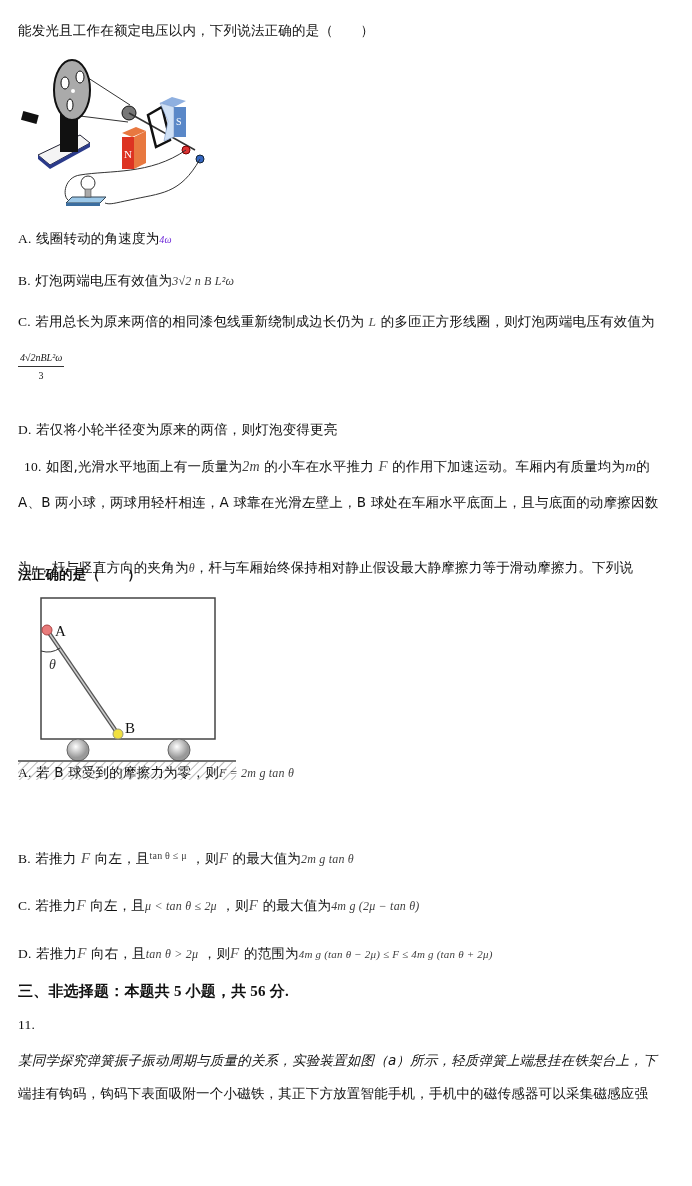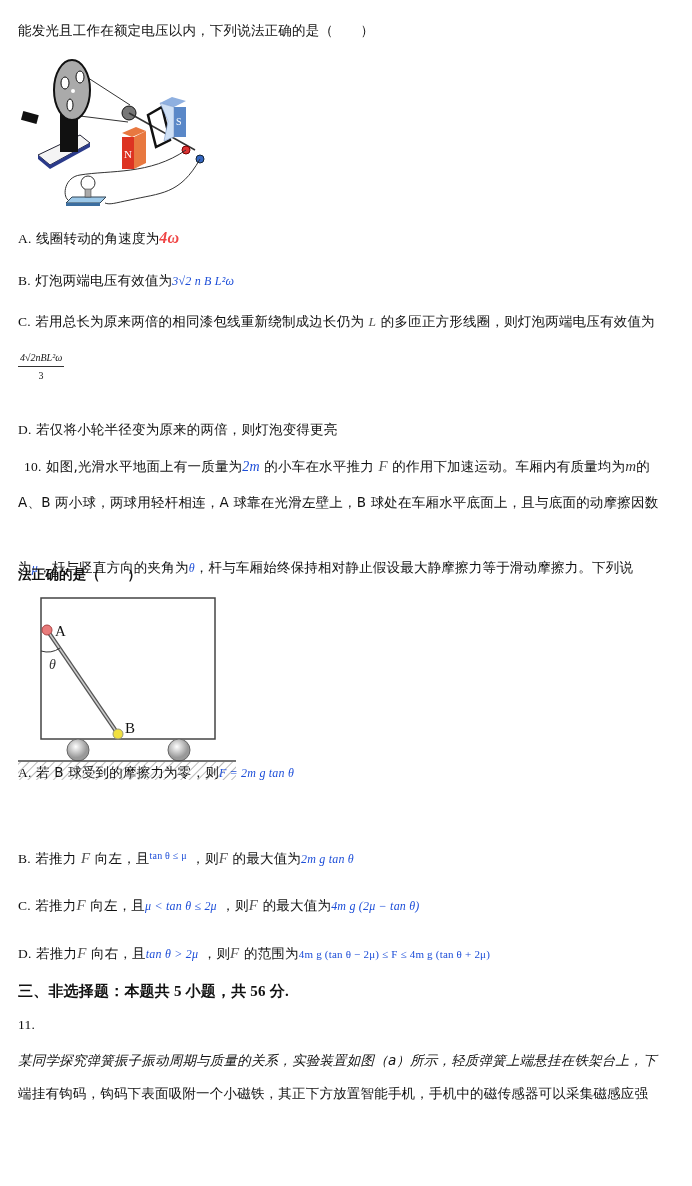--- a/index.html
+++ b/index.html
@@ -1,20 +1,20 @@
 <!DOCTYPE html>
 <html><head>
 <meta charset="utf-8">
 <style>
   html, body { margin:0; padding:0; background:#ffffff; }
   body { width:692px; height:1186px; position:relative; overflow:hidden;
          font-family:"DejaVu Sans", sans-serif; color:#111; }
   .line { position:absolute; left:18px; font-size:13.5px; line-height:20px; white-space:nowrap; letter-spacing:0.2px; }
   .m { font-family:"Liberation Serif", "DejaVu Serif", serif; font-style:italic; color:#555; }
-  .mg { font-family:"Liberation Serif", "DejaVu Serif", serif; color:#1d4ed8; font-size:12px; }
+  .mg { font-family:"Liberation Serif", "DejaVu Serif", serif; color:#404040; font-size:12px; }
   .bold { font-family:"Liberation Serif", "DejaVu Serif", serif; font-weight:bold; font-size:15px; }
   .lbl { font-family:"Liberation Serif", serif; }
   .frac { position:absolute; left:18px; top:352px; font-family:"Liberation Serif", serif; font-style:italic; font-size:10px; }
   .frac .num { padding:0 2px 3px 2px; border-bottom:1px solid #333; }
   .frac .den { text-align:center; padding-top:3px; font-style:normal; }
   svg { position:absolute; }
 </style>
 </head>
 <body>
 
@@ -62,21 +62,21 @@
   <path d="M190,104 C170,140 150,138 120,145 C105,148 100,150 95,148" fill="none" stroke="#333" stroke-width="1"></path>
 
   <polygon points="56,148 90,148 96,142 62,142" fill="#9cc8e8" stroke="#345"></polygon>
   <rect x="56" y="148" width="34" height="3" fill="#3b6ea0"></rect>
   <circle cx="78" cy="128" r="7" fill="#fff" stroke="#333"></circle>
   <rect x="75" y="134" width="6" height="8" fill="#aaa" stroke="#333" stroke-width="0.5"></rect>
 </svg>
 
 <div class="line" style="top:228px;">
   <span class="lbl">A.</span>
-  <span>线圈转动的角速度为</span><span class="m" style="color:#ef4444;font-size:16px;font-weight:bold;">4ω</span>
+  <span>线圈转动的角速度为</span><span class="m" style="color:#6d28d9;font-size:10px;font-weight:normal;">4ω</span>
 </div>
 <div class="line" style="top:270px;">
   <span class="lbl">B.</span>
   <span>灯泡两端电压有效值为</span><span class="mg" style="font-style:italic;">3√2 n B L²ω</span>
 </div>
 <div class="line" style="top:311px;">
   <span class="lbl">C.</span>
   <span>若用总长为原来两倍的相同漆包线重新绕制成边长仍为</span>
   <span class="m">L</span>
   <span>的多匝正方形线圈，则灯泡两端电压有效值为</span>
@@ -143,20 +143,20 @@
   <span>若推力</span><span class="m" style="font-size:15px;">F</span>
   <span>向左，且</span><span class="mg" style="font-style:italic;">μ &lt; tan θ ≤ 2μ</span>
   <span>，则</span><span class="m" style="font-size:15px;">F</span>
   <span>的最大值为</span><span class="mg" style="font-style:italic;">4m g (2μ − tan θ)</span>
 </div>
 <div class="line" style="top:943px;">
   <span class="lbl">D.</span>
   <span>若推力</span><span class="m" style="font-size:15px;">F</span>
   <span>向右，且</span><span class="mg" style="font-style:italic;margin-top:32px;">tan θ &gt; 2μ</span>
   <span>，则</span><span class="m" style="font-size:15px;">F</span>
-  <span>的范围为</span><span class="mg" style="font-size:11px;text-align:center;">4m g (tan θ − 2μ) ≤ F ≤ 4m g (tan θ + 2μ)</span>
+  <span>的范围为</span><span class="mg" style="font-style:italic;font-size:11px;text-align:center;">4m g (tan θ − 2μ) ≤ F ≤ 4m g (tan θ + 2μ)</span>
 </div>
 
 <div class="line bold" style="top:981px;">三、非选择题：本题共 5 小题，共 56 分.</div>
 
 <div class="line lbl" style="top:1015px;">11.</div>
 <div class="line" style="top:1050px;font-style:italic;">某同学探究弹簧振子振动周期与质量的关系，实验装置如图（a）所示，轻质弹簧上端悬挂在铁架台上，下</div>
 <div class="line" style="top:1083px;">端挂有钩码，钩码下表面吸附一个小磁铁，其正下方放置智能手机，手机中的磁传感器可以采集磁感应强</div>
 
 </body></html>

